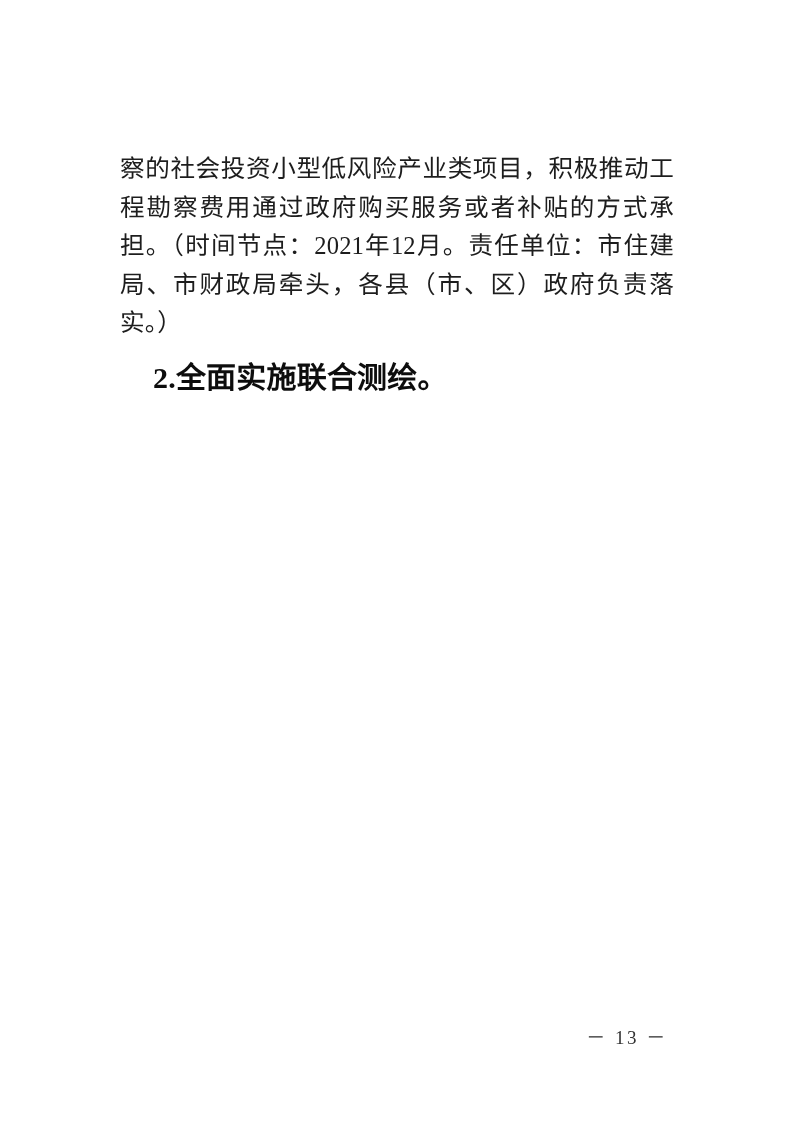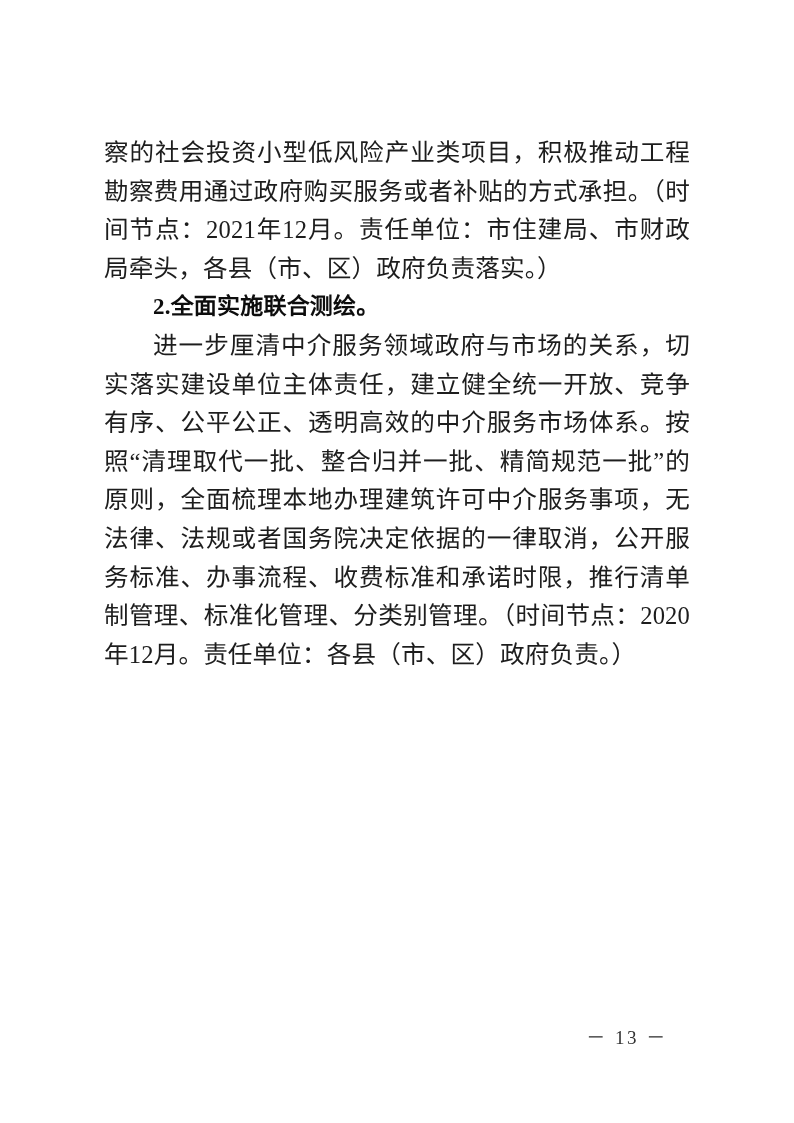--- a/index.html
+++ b/index.html
@@ -19,37 +19,37 @@
     color: #1a1a1a;
   }
   .content {
     position: absolute;
     left: 104px;
     top: 134px;
     width: 586px;
   }
   
   .para {
-    margin: 0;
+    margin: 16px;
     font-size: 24.6px;
     line-height: 38.6px;
     text-align: justify;
     text-justify: inter-ideograph;
     text-indent: 49px;
     letter-spacing: 0.15px;
     color: #1d1d1d;
     font-weight: 400;
   }
   .para.no-indent {
     text-indent: 0;
   }
   
   .heading {
     margin: 0;
-    font-size: 23px;
+    font-size: 30px;
     line-height: 38.6px;
     text-indent: 49px;
     font-weight: 700;
     letter-spacing: 0.2px;
     color: #0d0d0d;
     text-align: left;
   }
   .footer {
     position: absolute;
     left: 0;
@@ -73,21 +73,20 @@
 <div class="page">
 
   <div class="content">
 
     <p class="para no-indent">察的社会投资小型低风险产业类项目，积极推动工程勘察费用通过政府购买服务或者补贴的方式承担。（时间节点：2021年12月。责任单位：市住建局、市财政局牵头，各县（市、区）政府负责落实。）</p>
 
     <p class="heading">2.全面实施联合测绘。</p>
 
 
 
-    <p class="para">进一步厘清中介服务领域政府与市场的关系，切实落实建设单位主体责任，建立健全统一开放、竞争有序、公平公正、透明高效的中介服务市场体系。按照“清理取代一批、整合归并一批、精简规范一批”的原则，全面梳理本地办理建筑许可中介服务事项，无法律、法规或者国务院决定依据的一律取消，公开服务标准、办事流程、收费标准和承诺时限，推行清单制管理、标准化管理、分类别管理。（时间节点：2020年12月。责任单位：各县（市、区）政府负责。）</p>
 
   </div>
 
   <div class="footer">
     <span class="page-number">－ 13 －</span>
   </div>
 
 </div>
 
 </body></html>

